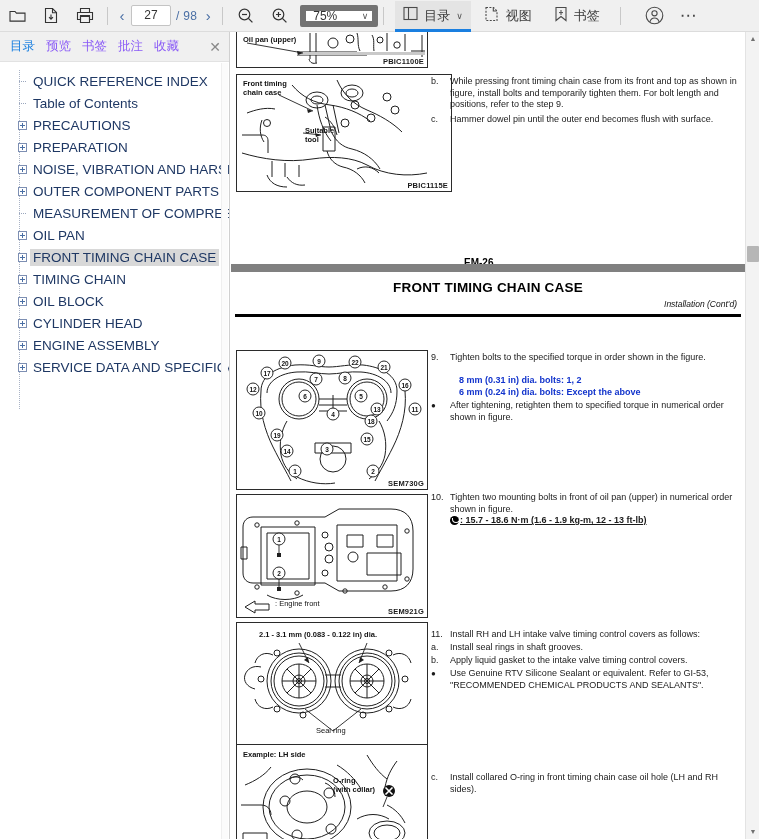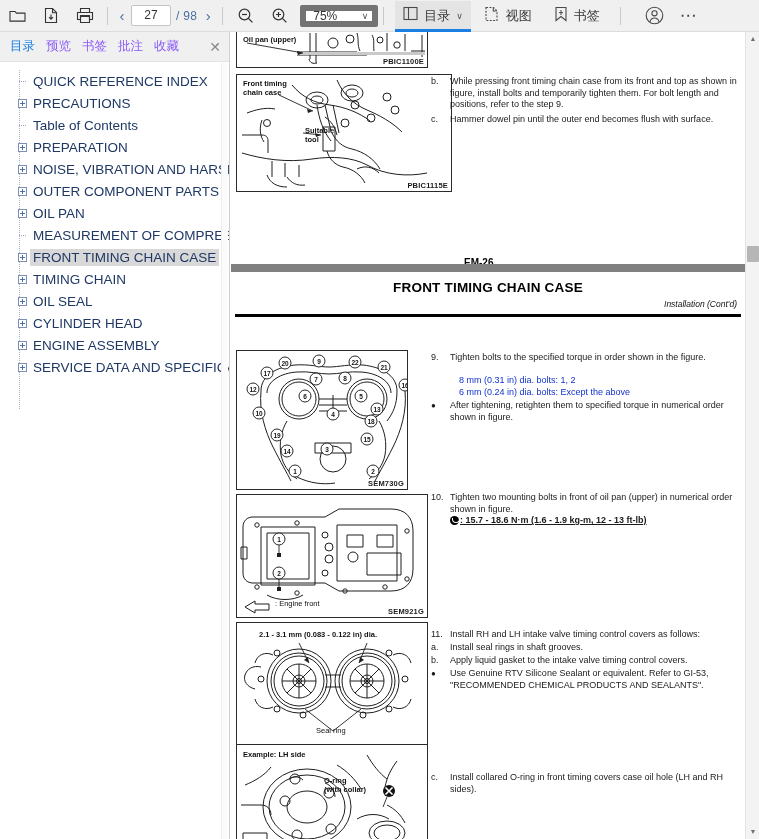--- a/index.html
+++ b/index.html
@@ -167,21 +167,21 @@
     position: absolute; right: 8px; font-size: 8.5px; font-style: italic;
     color: #111;
   }
   .hdr-rule {
     position: absolute; left: 4px; right: 4px; height: 0;
     border-top: 2px solid #000; border-bottom: 1px solid #000;
   }
   .step { position: absolute; display: flex; font-size: 9px; line-height: 11.6px; color: #1b1b1b; }
   .step .mk { width: 19px; flex: 0 0 19px; }
   .step .bd { flex: 1 1 auto; }
-  .blue { color: #1133cc; font-weight: normal; }
+  .blue { color: #1133cc; font-weight: bold; }
   .bold { font-weight: bold; }
   .torque-ic {
     display: inline-block; width: 9px; height: 9px; border-radius: 50%;
     background: #000; position: relative; top: 1px; margin-right: 1px;
   }
   .torque-ic::after {
     content: ""; position: absolute; left: 1.5px; top: 2px;
     width: 6px; height: 4px; border: 1px solid #fff; border-top: none;
     border-radius: 0 0 4px 4px;
   }
@@ -322,77 +322,77 @@
       <div class="toc-vline"></div>
 
       <div class="toc-row">
         <span class="twisty">
             <span class="leaf"></span>
           </span>
         <span class="txt">QUICK REFERENCE INDEX</span>
       </div>
       <div class="toc-row">
         <span class="twisty">
+            <span class="leaf"></span>
+          </span>
+        <span class="txt">Table of Contents</span>
+      </div>
+      <div class="toc-row">
+        <span class="twisty">
             <span class="box"></span>
           </span>
         <span class="txt">PRECAUTIONS</span>
       </div>
       <div class="toc-row">
         <span class="twisty">
+            <span class="box"></span>
+          </span>
+        <span class="txt">PREPARATION</span>
+      </div>
+      <div class="toc-row">
+        <span class="twisty">
+            <span class="box"></span>
+          </span>
+        <span class="txt">NOISE, VIBRATION AND HARSH</span>
+      </div>
+      <div class="toc-row">
+        <span class="twisty">
+            <span class="box"></span>
+          </span>
+        <span class="txt">OUTER COMPONENT PARTS</span>
+      </div>
+      <div class="toc-row">
+        <span class="twisty">
             <span class="leaf"></span>
           </span>
-        <span class="txt">Table of Contents</span>
-      </div>
-      <div class="toc-row">
-        <span class="twisty">
-            <span class="box"></span>
-          </span>
-        <span class="txt">PREPARATION</span>
-      </div>
-      <div class="toc-row">
-        <span class="twisty">
-            <span class="box"></span>
-          </span>
-        <span class="txt">NOISE, VIBRATION AND HARSH</span>
-      </div>
-      <div class="toc-row">
-        <span class="twisty">
-            <span class="box"></span>
-          </span>
-        <span class="txt">OUTER COMPONENT PARTS</span>
+        <span class="txt">MEASUREMENT OF COMPRES</span>
       </div>
       <div class="toc-row">
         <span class="twisty">
             <span class="box"></span>
           </span>
         <span class="txt">OIL PAN</span>
       </div>
-      <div class="toc-row">
-        <span class="twisty">
-            <span class="leaf"></span>
-          </span>
-        <span class="txt">MEASUREMENT OF COMPRES</span>
-      </div>
       <div class="toc-row selected">
         <span class="twisty">
             <span class="box"></span>
           </span>
         <span class="txt">FRONT TIMING CHAIN CASE</span>
       </div>
       <div class="toc-row">
         <span class="twisty">
             <span class="box"></span>
           </span>
         <span class="txt">TIMING CHAIN</span>
       </div>
       <div class="toc-row">
         <span class="twisty">
             <span class="box"></span>
           </span>
-        <span class="txt">OIL SEAL</span>
+        <span class="txt">OIL BLOCK</span>
       </div>
       <div class="toc-row">
         <span class="twisty">
             <span class="box"></span>
           </span>
         <span class="txt">CYLINDER HEAD</span>
       </div>
       <div class="toc-row">
         <span class="twisty">
             <span class="box"></span>
@@ -493,21 +493,21 @@
 
     <div class="page-gap"></div>
 
     <div class="page p-main">
       <div class="pbody">
 
         <div class="hdr-title" style="left:0; right:0; top:8px; text-align:center;">FRONT TIMING CHAIN CASE</div>
         <div class="hdr-sub" style="top:27px;">Installation (Cont'd)</div>
         <div class="hdr-rule" style="top:42px;"></div>
 
-        <div class="fig" style="left:5px; top:78px; width:172px; height:140px;text-align:center;">
+        <div class="fig" style="left:5px; top:78px; width:192px; height:140px;text-align:center;">
           <svg width="192" height="140" viewBox="0 0 192 140">
             <g stroke="#1f1f1f" fill="none" stroke-width="1">
               <path d="M24 40c0-16 16-24 34-26 14-1 24 2 34 2s20-3 34-2c18 2 34 10 34 26 0 14-4 22-10 30"></path>
               <path d="M30 42c0-12 14-20 30-21 12-1 22 2 32 2s20-3 32-2c16 1 30 9 30 21"></path>
               <circle cx="62" cy="48" r="20"></circle>
                 <circle cx="130" cy="48" r="20"></circle>
               <circle cx="62" cy="48" r="17"></circle>
                 <circle cx="130" cy="48" r="17"></circle>
               <path d="M82 48h28M82 54h28M82 60h28"></path>
               <path d="M96 44v24"></path>
@@ -677,21 +677,21 @@
               <ellipse cx="150" cy="88" rx="13" ry="8"></ellipse>
               <path d="M120 74c10-6 22-6 32 0"></path>
               <path d="M118 108c12 6 26 6 38 0"></path>
               <path d="M40 104c10 6 22 8 34 6"></path>
             </g>
             <circle cx="152" cy="46" r="6" fill="#111"></circle>
             <path d="M148.5 42.5l7 7M155.5 42.5l-7 7" stroke="#fff" stroke-width="1.6"></path>
             <path d="M150 52 L146 62" stroke="#1f1f1f" stroke-width="0.9" fill="none"></path>
           </svg>
           <div class="cap" style="left:6px; top:6px;">Example: LH side</div>
-          <div class="cap" style="left:87px; top:32px; white-space:pre;">O-ring
+          <div class="cap" style="left:96px; top:32px; white-space:pre;">O-ring
 (with collar)</div>
         </div>
 
         <div class="step" style="left:200px; right:8px; top:80px;">
           <span class="mk">9.</span>
           <span class="bd">Tighten bolts to the specified torque in order shown in the figure.</span>
         </div>
         <div class="step blue" style="left:228px; right:8px; top:103px;">
           <span class="bd">8 mm (0.31 in) dia. bolts: 1, 2</span>
         </div>
@@ -724,21 +724,21 @@
           <span class="mk">b.</span>
           <span class="bd">Apply liquid gasket to the intake valve timing control covers.</span>
         </div>
         <div class="step" style="left:200px; right:8px; top:396px;">
           <span class="mk" style="font-size:8px;">●</span>
           <span class="bd">Use Genuine RTV Silicone Sealant or equivalent. Refer to GI-53, "RECOMMENDED CHEMICAL PRODUCTS AND SEALANTS".</span>
         </div>
 
         <div class="step" style="left:200px; right:8px; top:500px;">
           <span class="mk">c.</span>
-          <span class="bd">Install collared O-ring in front timing covers case oil hole (LH and RH sides).</span>
+          <span class="bd">Install collared O-ring in front timing chain case oil hole (LH and RH sides).</span>
         </div>
 
       </div>
     </div>
 
     <div class="vscroll">
       <div class="up">▲</div>
       <div class="thumb"></div>
       <div class="down">▼</div>
     </div>

